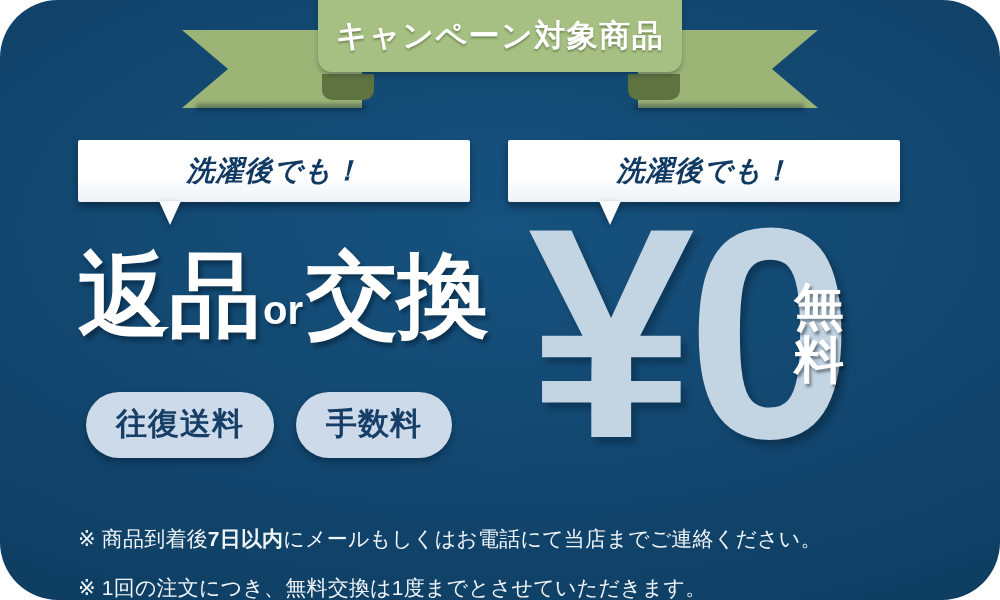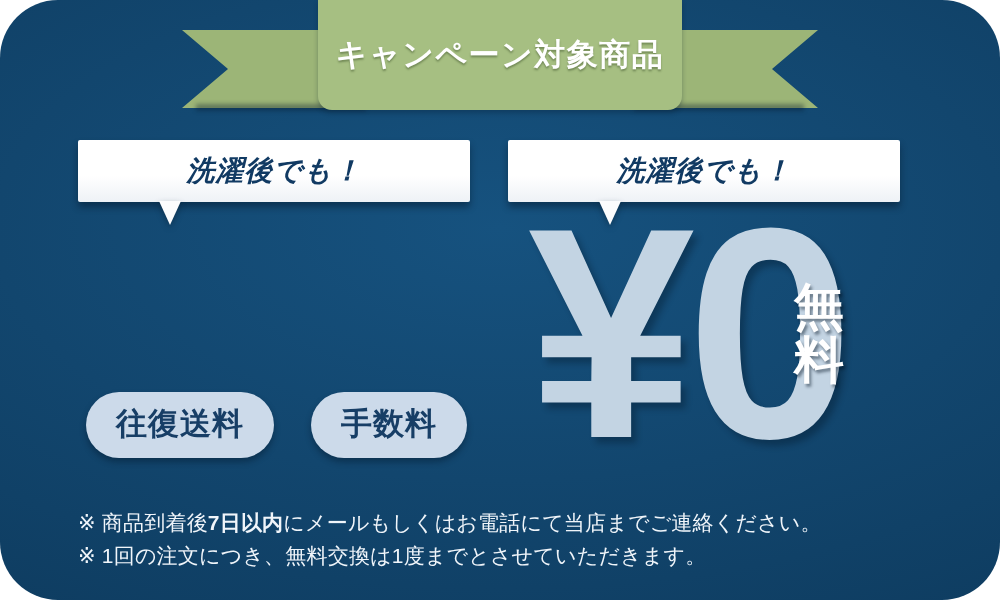--- a/index.html
+++ b/index.html
@@ -69,21 +69,21 @@
     border-radius: 0 0 10px 10px;
   }
   .ribbon-fold.left  { left: 322px; }
   .ribbon-fold.right { left: 628px; }
 
   .ribbon-panel {
     position: absolute;
     top: 0;
     left: 318px;
     width: 364px;
-    height: 110px;
+    height: 72px;
     background: #a6bf82;
     border-radius: 0 0 14px 14px;
     box-shadow: 0 3px 5px rgba(6, 28, 48, 0.30);
     display: flex;
     align-items: center;
     justify-content: center;
   }
   .ribbon-text {
     color: #ffffff;
     font-size: 31px;
@@ -183,21 +183,21 @@
     text-shadow: 2px 3px 3px rgba(3, 18, 34, 0.45);
   }
   .price-free span { display: block; }
 
   
   .pills {
     position: absolute;
     top: 392px;
     left: 86px;
     display: flex;
-    gap: 37px;
+    gap: 22px;
   }
   .pill {
     background: #ccdaea;
     color: #173e66;
     font-size: 31px;
     font-weight: bold;
     letter-spacing: 1px;
     border-radius: 40px;
     padding: 11px 30px 13px 30px;
     box-shadow: 0 4px 6px rgba(3, 20, 38, 0.40);
@@ -210,20 +210,21 @@
     top: 506px;
     left: 78px;
     right: 60px;
   }
   .note {
     color: #f0f5fa;
     font-size: 21px;
     line-height: 1.58;
     letter-spacing: 0.2px;
     white-space: nowrap;
+    margin-top: 16px;
   }
   .note b { font-weight: bold; }
 </style>
 </head>
 <body>
 
 <div class="banner">
 
   <div class="ribbon">
     <div class="ribbon-tail left"></div>
@@ -240,20 +241,25 @@
   <div class="bubble left">
     <span class="bubble-text">洗濯後でも！</span>
   </div>
   <div class="bubble-tail left"></div>
 
   <div class="bubble right">
     <span class="bubble-text">洗濯後でも！</span>
   </div>
   <div class="bubble-tail right"></div>
 
+  <div class="headline">
+    <span class="headline-main">返品</span>
+    <span class="headline-or">or</span>
+    <span class="headline-main">交換</span>
+  </div>
 
   <div class="price">
     <span>¥</span>
       <span>0</span>
   </div>
   <div class="price-free">
     <span>無</span>
     <span>料</span>
   </div>
 

